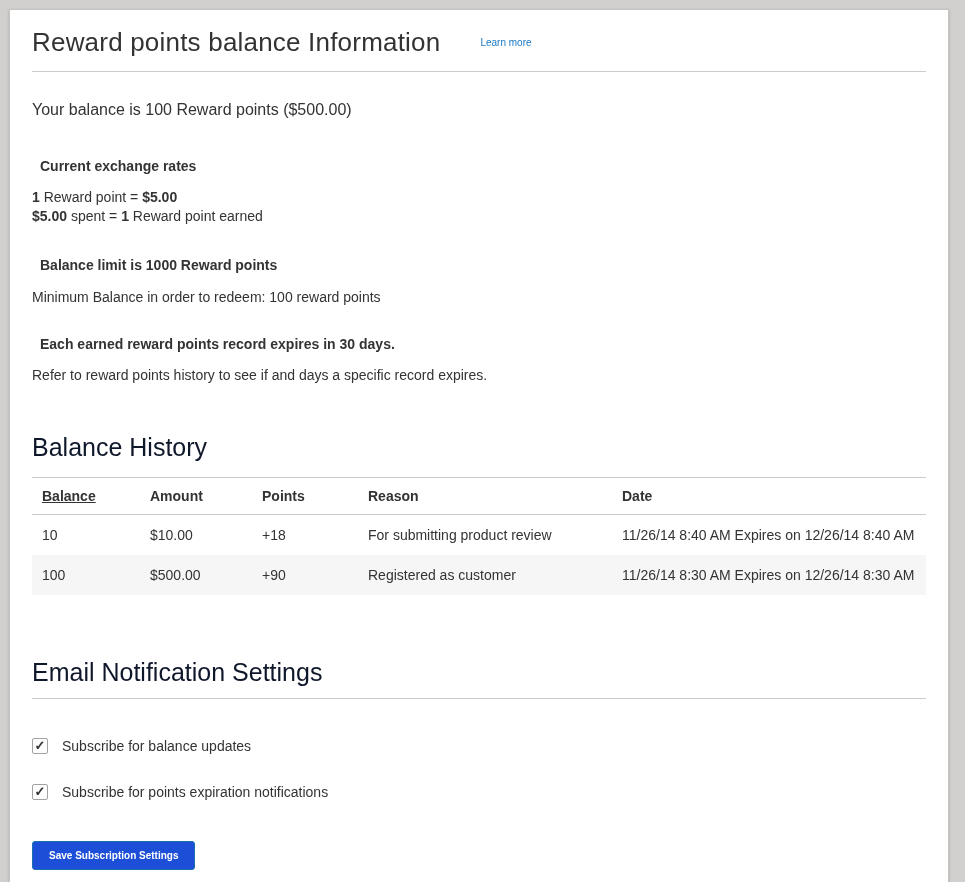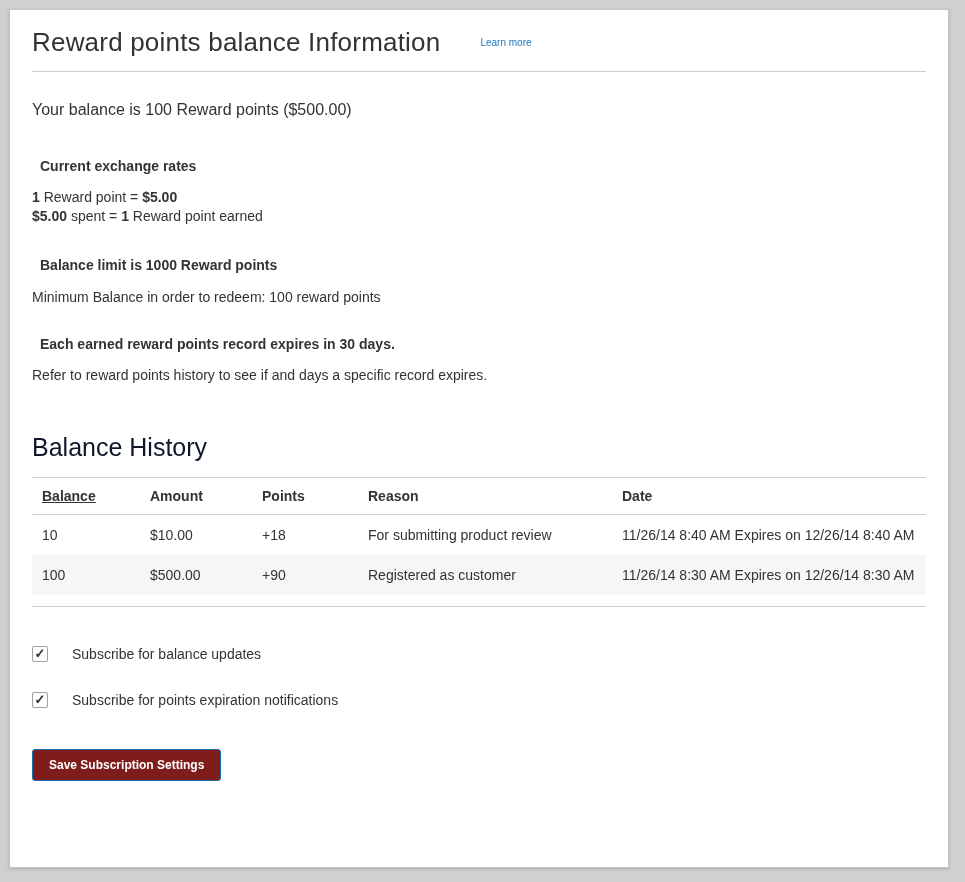--- a/index.html
+++ b/index.html
@@ -97,21 +97,21 @@
   .history-table tbody tr:nth-child(even) { background: #f6f6f6; }
   .col-balance { width: 108px; text-decoration: underline; }
   .col-amount  { width: 112px; }
   .col-points  { width: 106px; }
   .col-reason  { width: 254px; }
   
   .email-rule { margin-top: 11px; }
   .checkbox-row {
     display: flex;
     align-items: center;
-    gap: 24px;
+    gap: 14px;
     font-size: 14px;
   }
   .checkbox-row.first { margin-top: 39px; }
   .checkbox-row.second { margin-top: 30px; align-items: center; }
   .checkbox {
     appearance: none;
     -webkit-appearance: none;
     width: 16px;
     height: 16px;
     border: 1px solid #a2a2a2;
@@ -129,26 +129,26 @@
     top: -1.5px;
     font-size: 13px;
     font-weight: 700;
     color: #333333;
   }
   .checkbox-label { cursor: pointer; }
   
   .save-button {
     display: inline-block;
     margin: 41px 0 40px 0;
-    background: #7f1d1d;
+    background: #1d4ed8;
     border: 1px solid #1a6fae;
     border-radius: 3px;
     color: #ffffff;
     font-family: "Liberation Sans", "DejaVu Sans", sans-serif;
-    font-size: 12px;
+    font-size: 10px;
     font-weight: 700;
     padding: 8px 16px;
     cursor: pointer;
   }
 </style>
 </head>
 <body>
 
 <div class="card">
 
@@ -199,20 +199,21 @@
         <td>100</td>
         <td>$500.00</td>
         <td>+90</td>
         <td>Registered as customer</td>
         <td>11/26/14 8:30 AM Expires on 12/26/14 8:30 AM</td>
       </tr>
     </tbody>
   </table>
 
   
+  <h2 class="section-title email-title">Email Notification Settings</h2>
   <hr class="rule email-rule">
 
   <div class="checkbox-row first">
     <input type="checkbox" class="checkbox" id="cb-balance" checked="true" style="">
     <label class="checkbox-label" for="cb-balance">Subscribe for balance updates</label>
   </div>
 
   <div class="checkbox-row second">
     <input type="checkbox" class="checkbox" id="cb-expiration" checked="true" style="">
     <label class="checkbox-label" for="cb-expiration">Subscribe for points expiration notifications</label>

